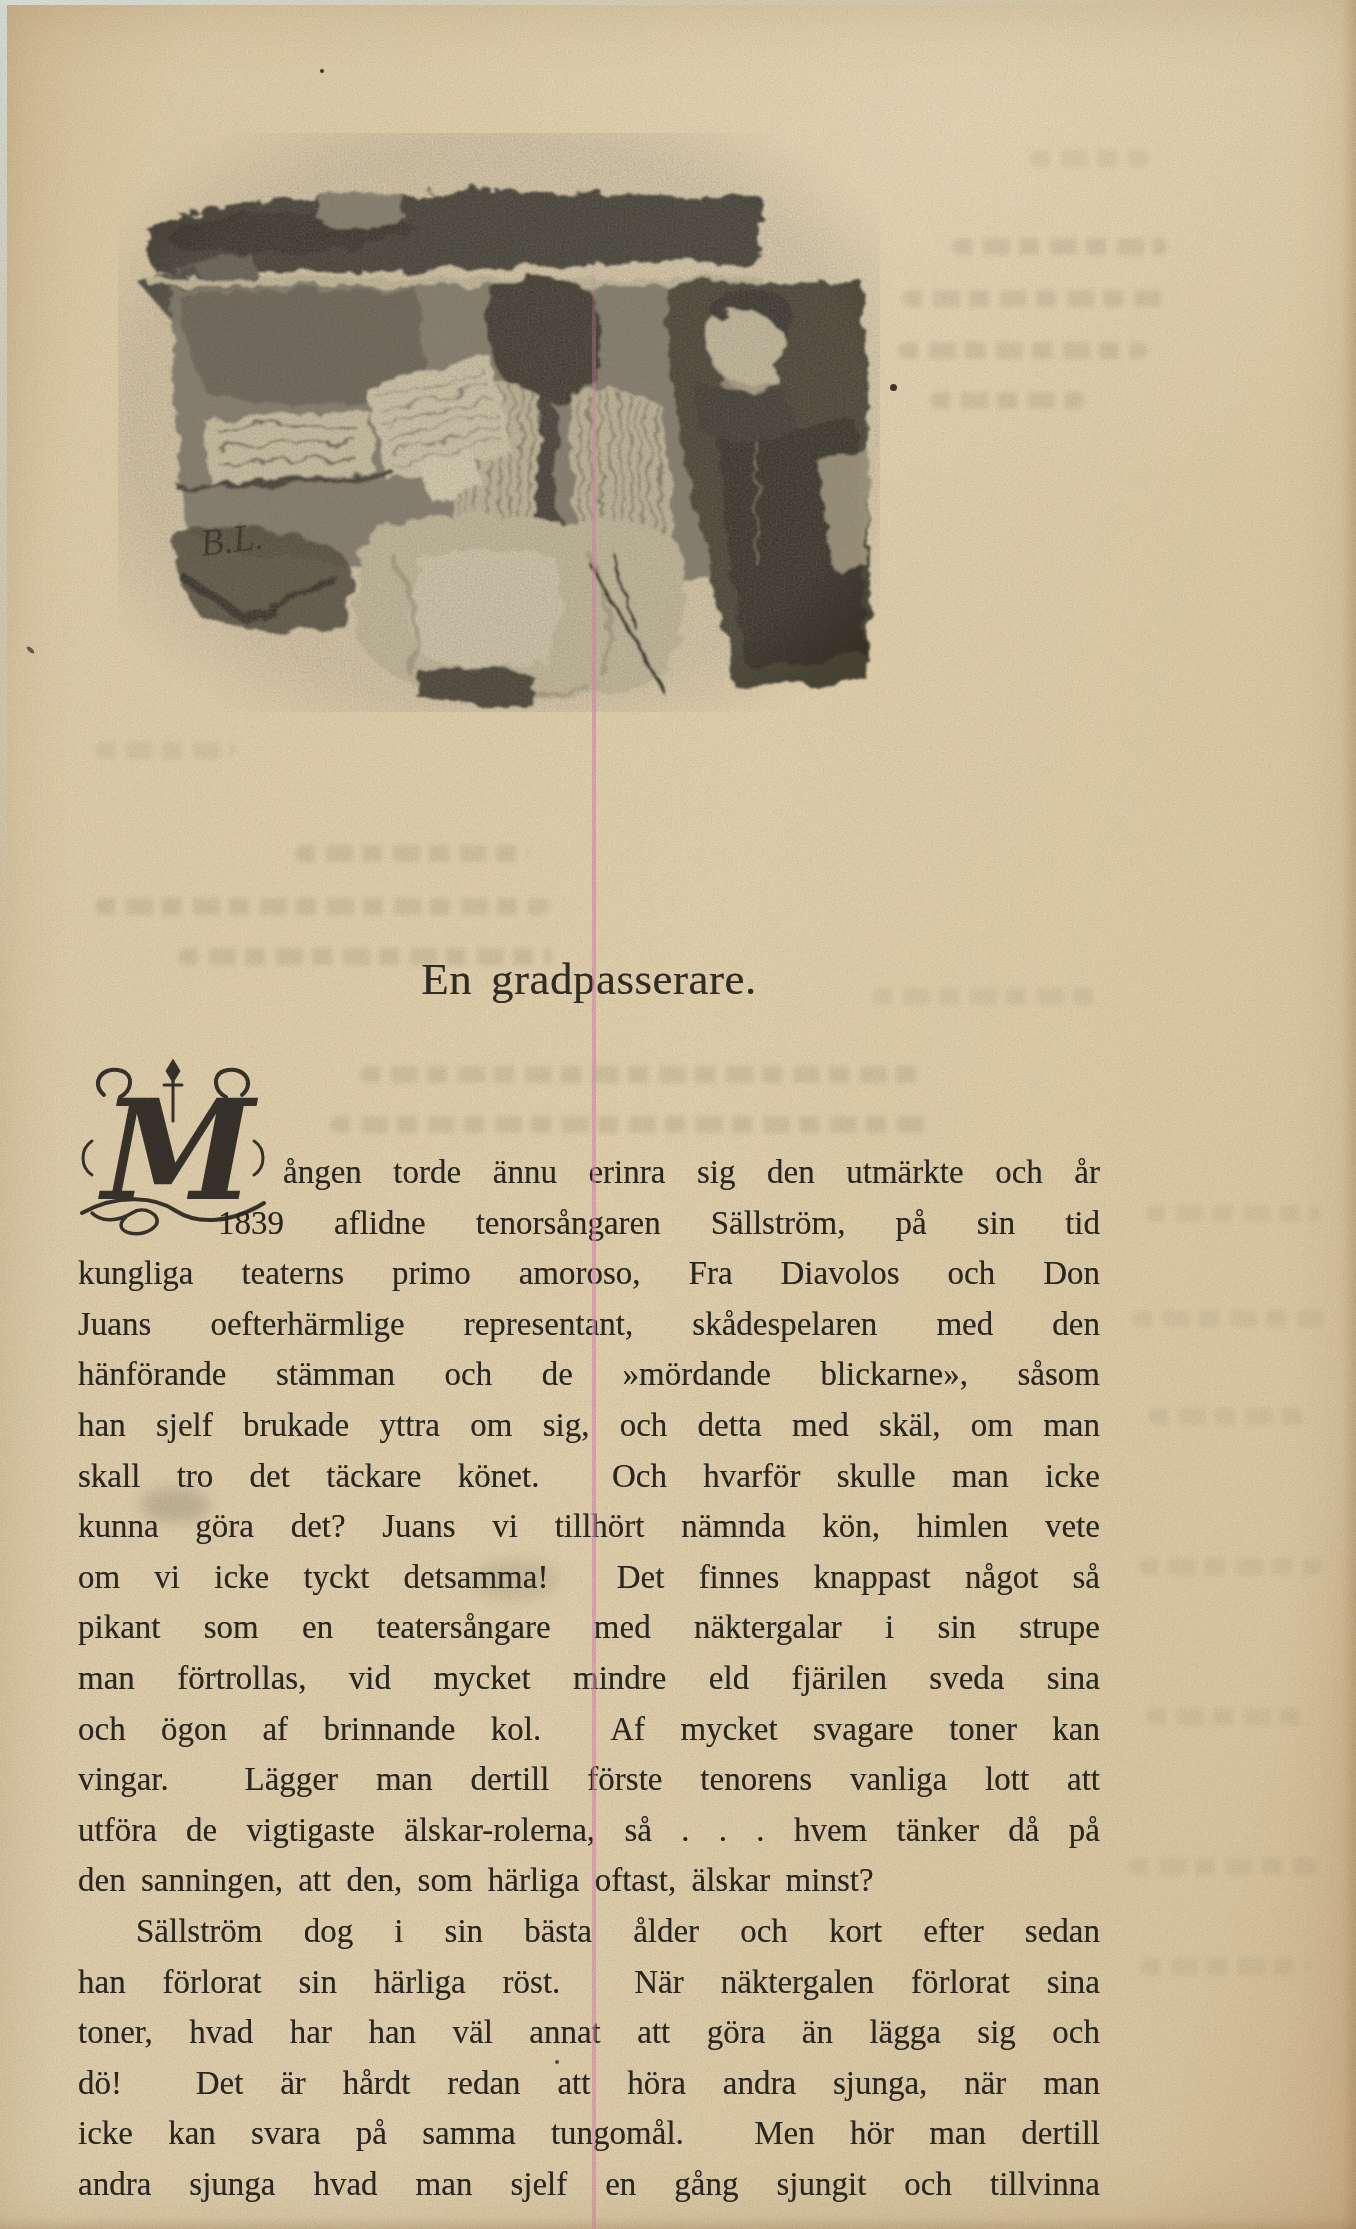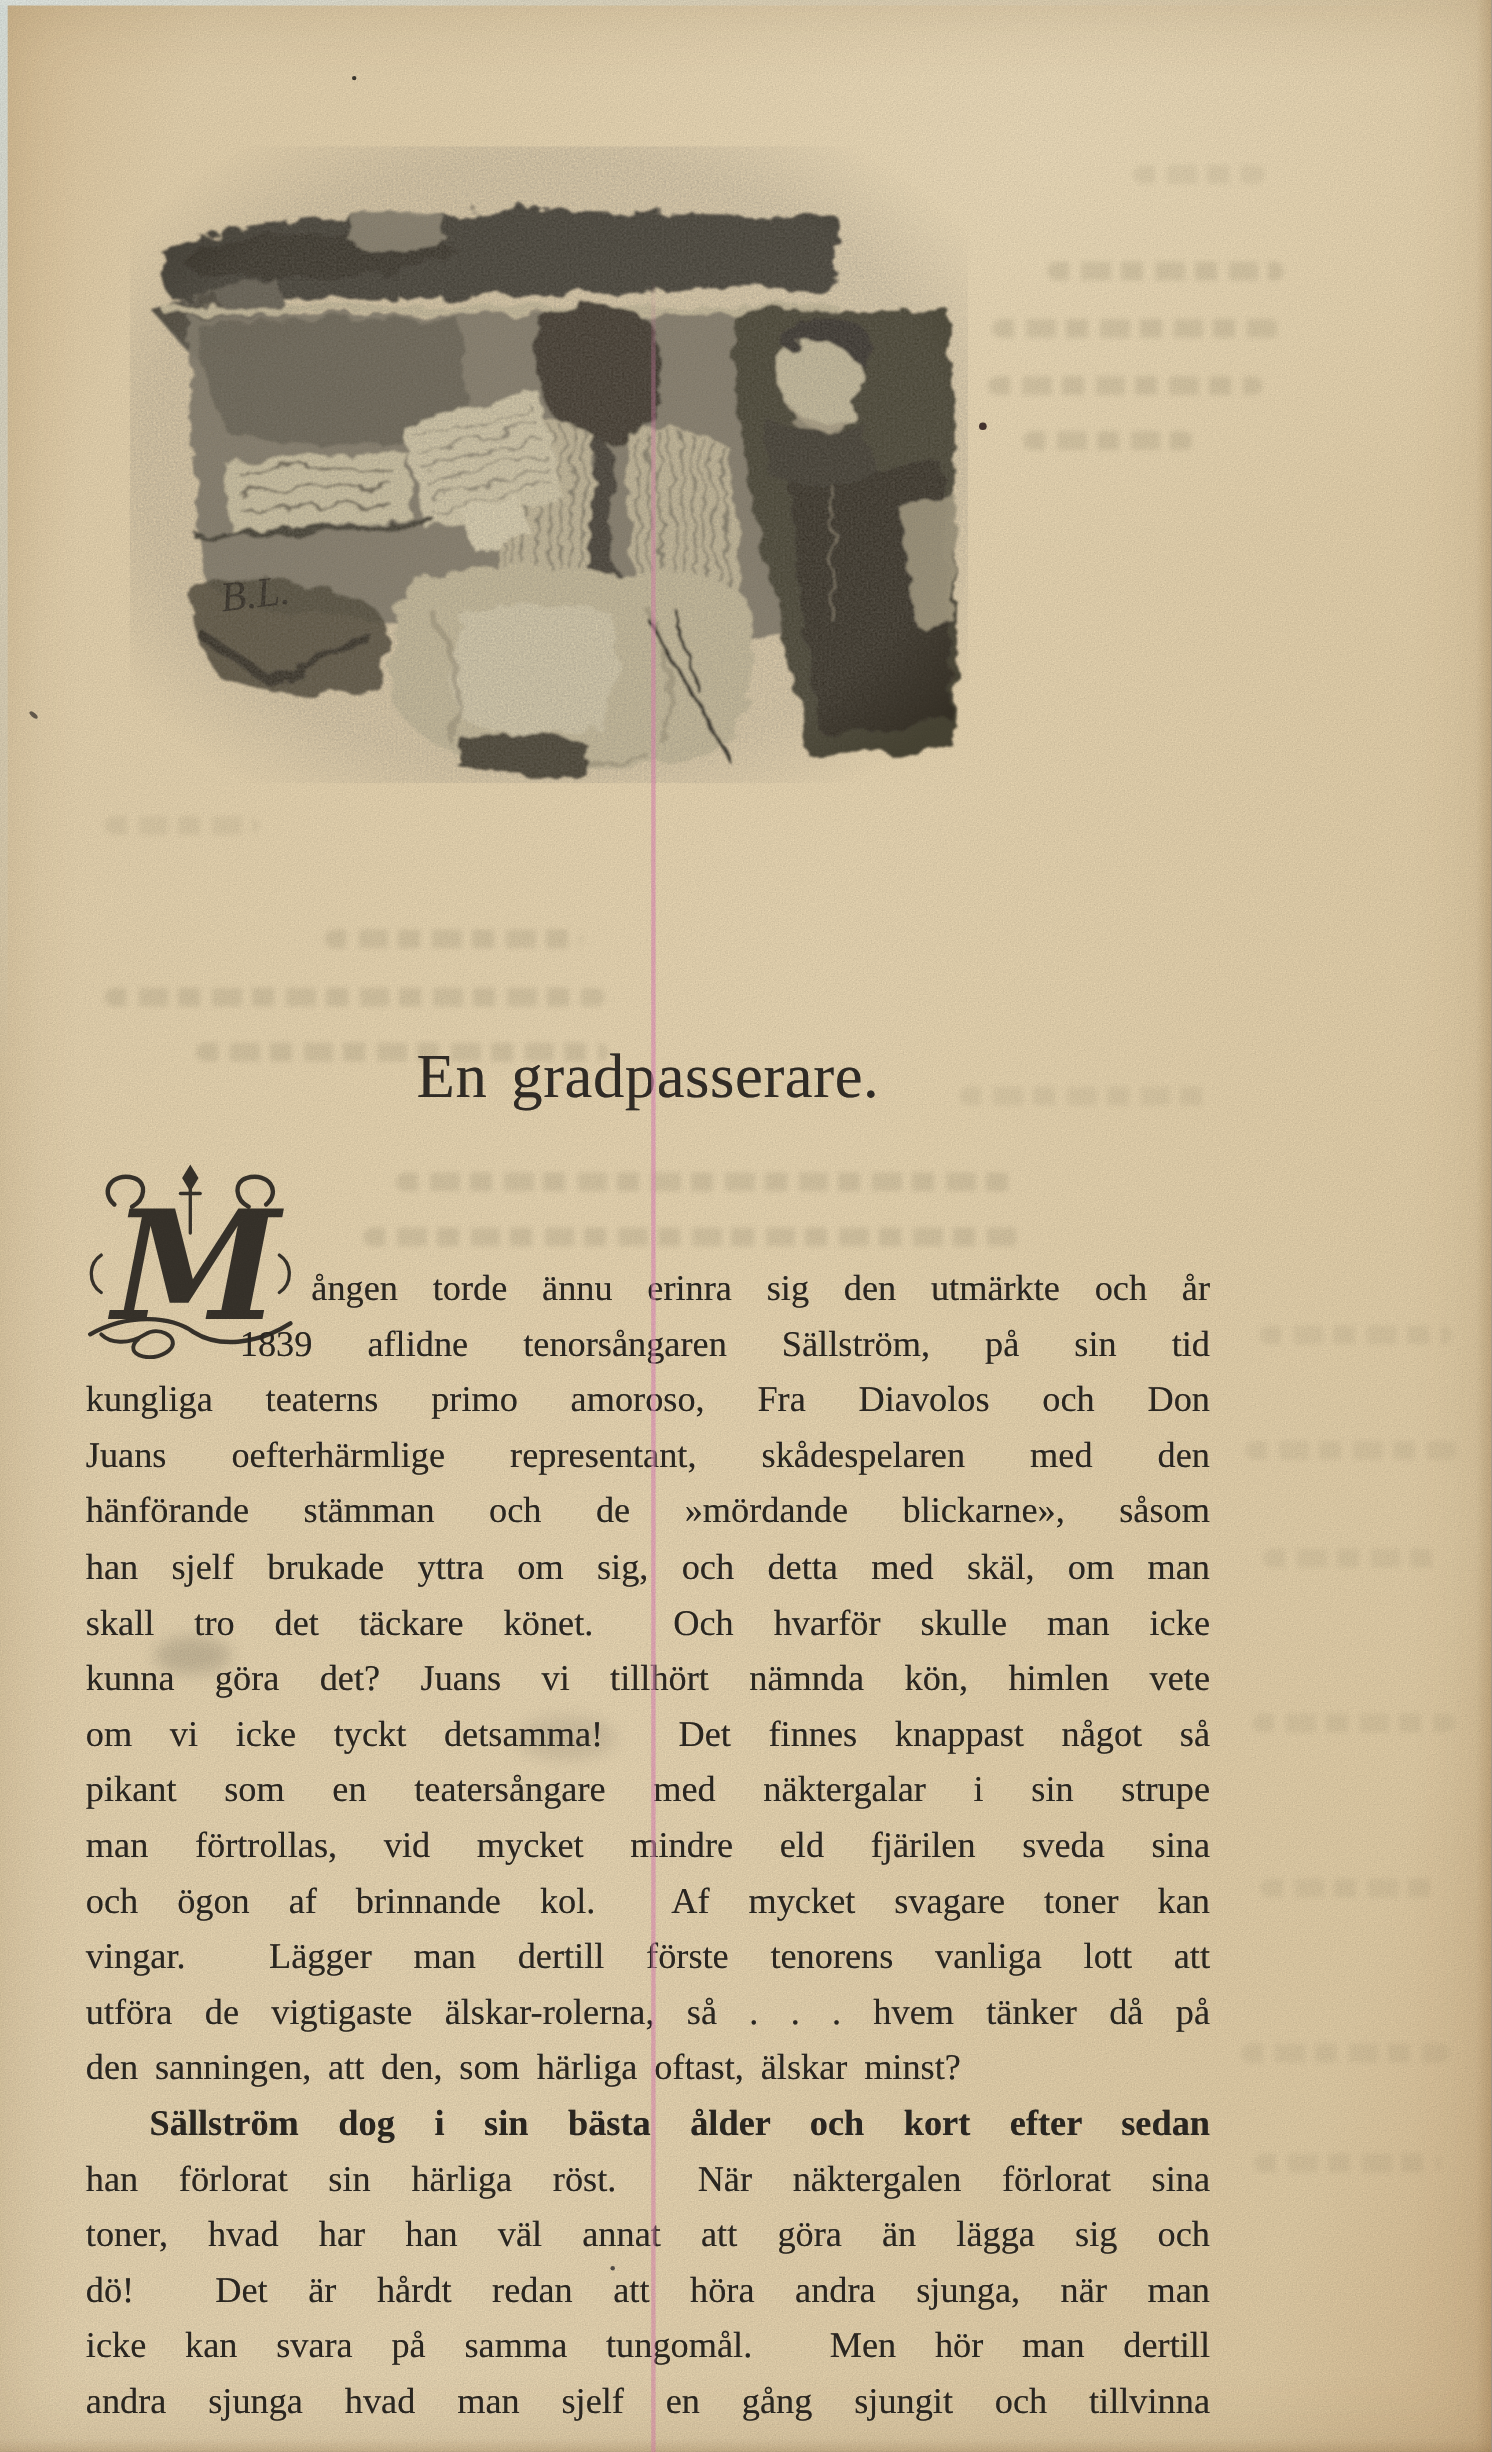--- a/index.html
+++ b/index.html
@@ -26,31 +26,31 @@
     background:repeating-linear-gradient(90deg, rgba(133,124,96,.55) 0 20px, rgba(133,124,96,0) 20px 31px,
                rgba(133,124,96,.5) 31px 58px, rgba(133,124,96,0) 58px 67px);
     filter:blur(2.4px); opacity:.34; }
   .g2 { opacity:.22; }
 
   .speck { position:absolute; border-radius:50%; pointer-events:none; }
   .smudge { position:absolute; border-radius:50%; filter:blur(7px); pointer-events:none; }
 
   .title {
     position:absolute; left:78px; top:953px; width:1022px;
-    text-align:center; font-size:57px; line-height:52px; color:#35302a;
+    text-align:center; font-size:45px; line-height:52px; color:#35302a;
     letter-spacing:.5px; word-spacing:7px;
     text-shadow:0 0 .5px rgba(53,48,42,.55);
   }
 
   .body-text { position:absolute; left:78px; top:1147px; width:1022px;
     font-size:33px; color:#2e2a24; text-shadow:0 0 .45px rgba(46,42,36,.5); }
   .bl { height:50.6px; line-height:50.6px; text-align:justify; text-align-last:justify; }
   .l1 { margin-left:205px; }
   .l2 { margin-left:140px; }
-  .indent { text-indent:58px;font-weight:bold; }
+  .indent { text-indent:58px; }
   .para-end { text-align-last:left; word-spacing:7px; }
 
   .dropcap-svg { position:absolute; left:70px; top:1051px; }
 
   .pink-line { position:absolute; left:592px; top:252px; width:4px; height:1977px; pointer-events:none;
     background:linear-gradient(180deg, rgba(224,132,176,0) 0%, rgba(224,132,176,.35) 4%,
       rgba(228,136,182,.55) 18%, rgba(233,148,192,.66) 42%, rgba(231,142,188,.6) 72%,
       rgba(226,132,178,.5) 100%);
     filter:blur(.4px); }
 

